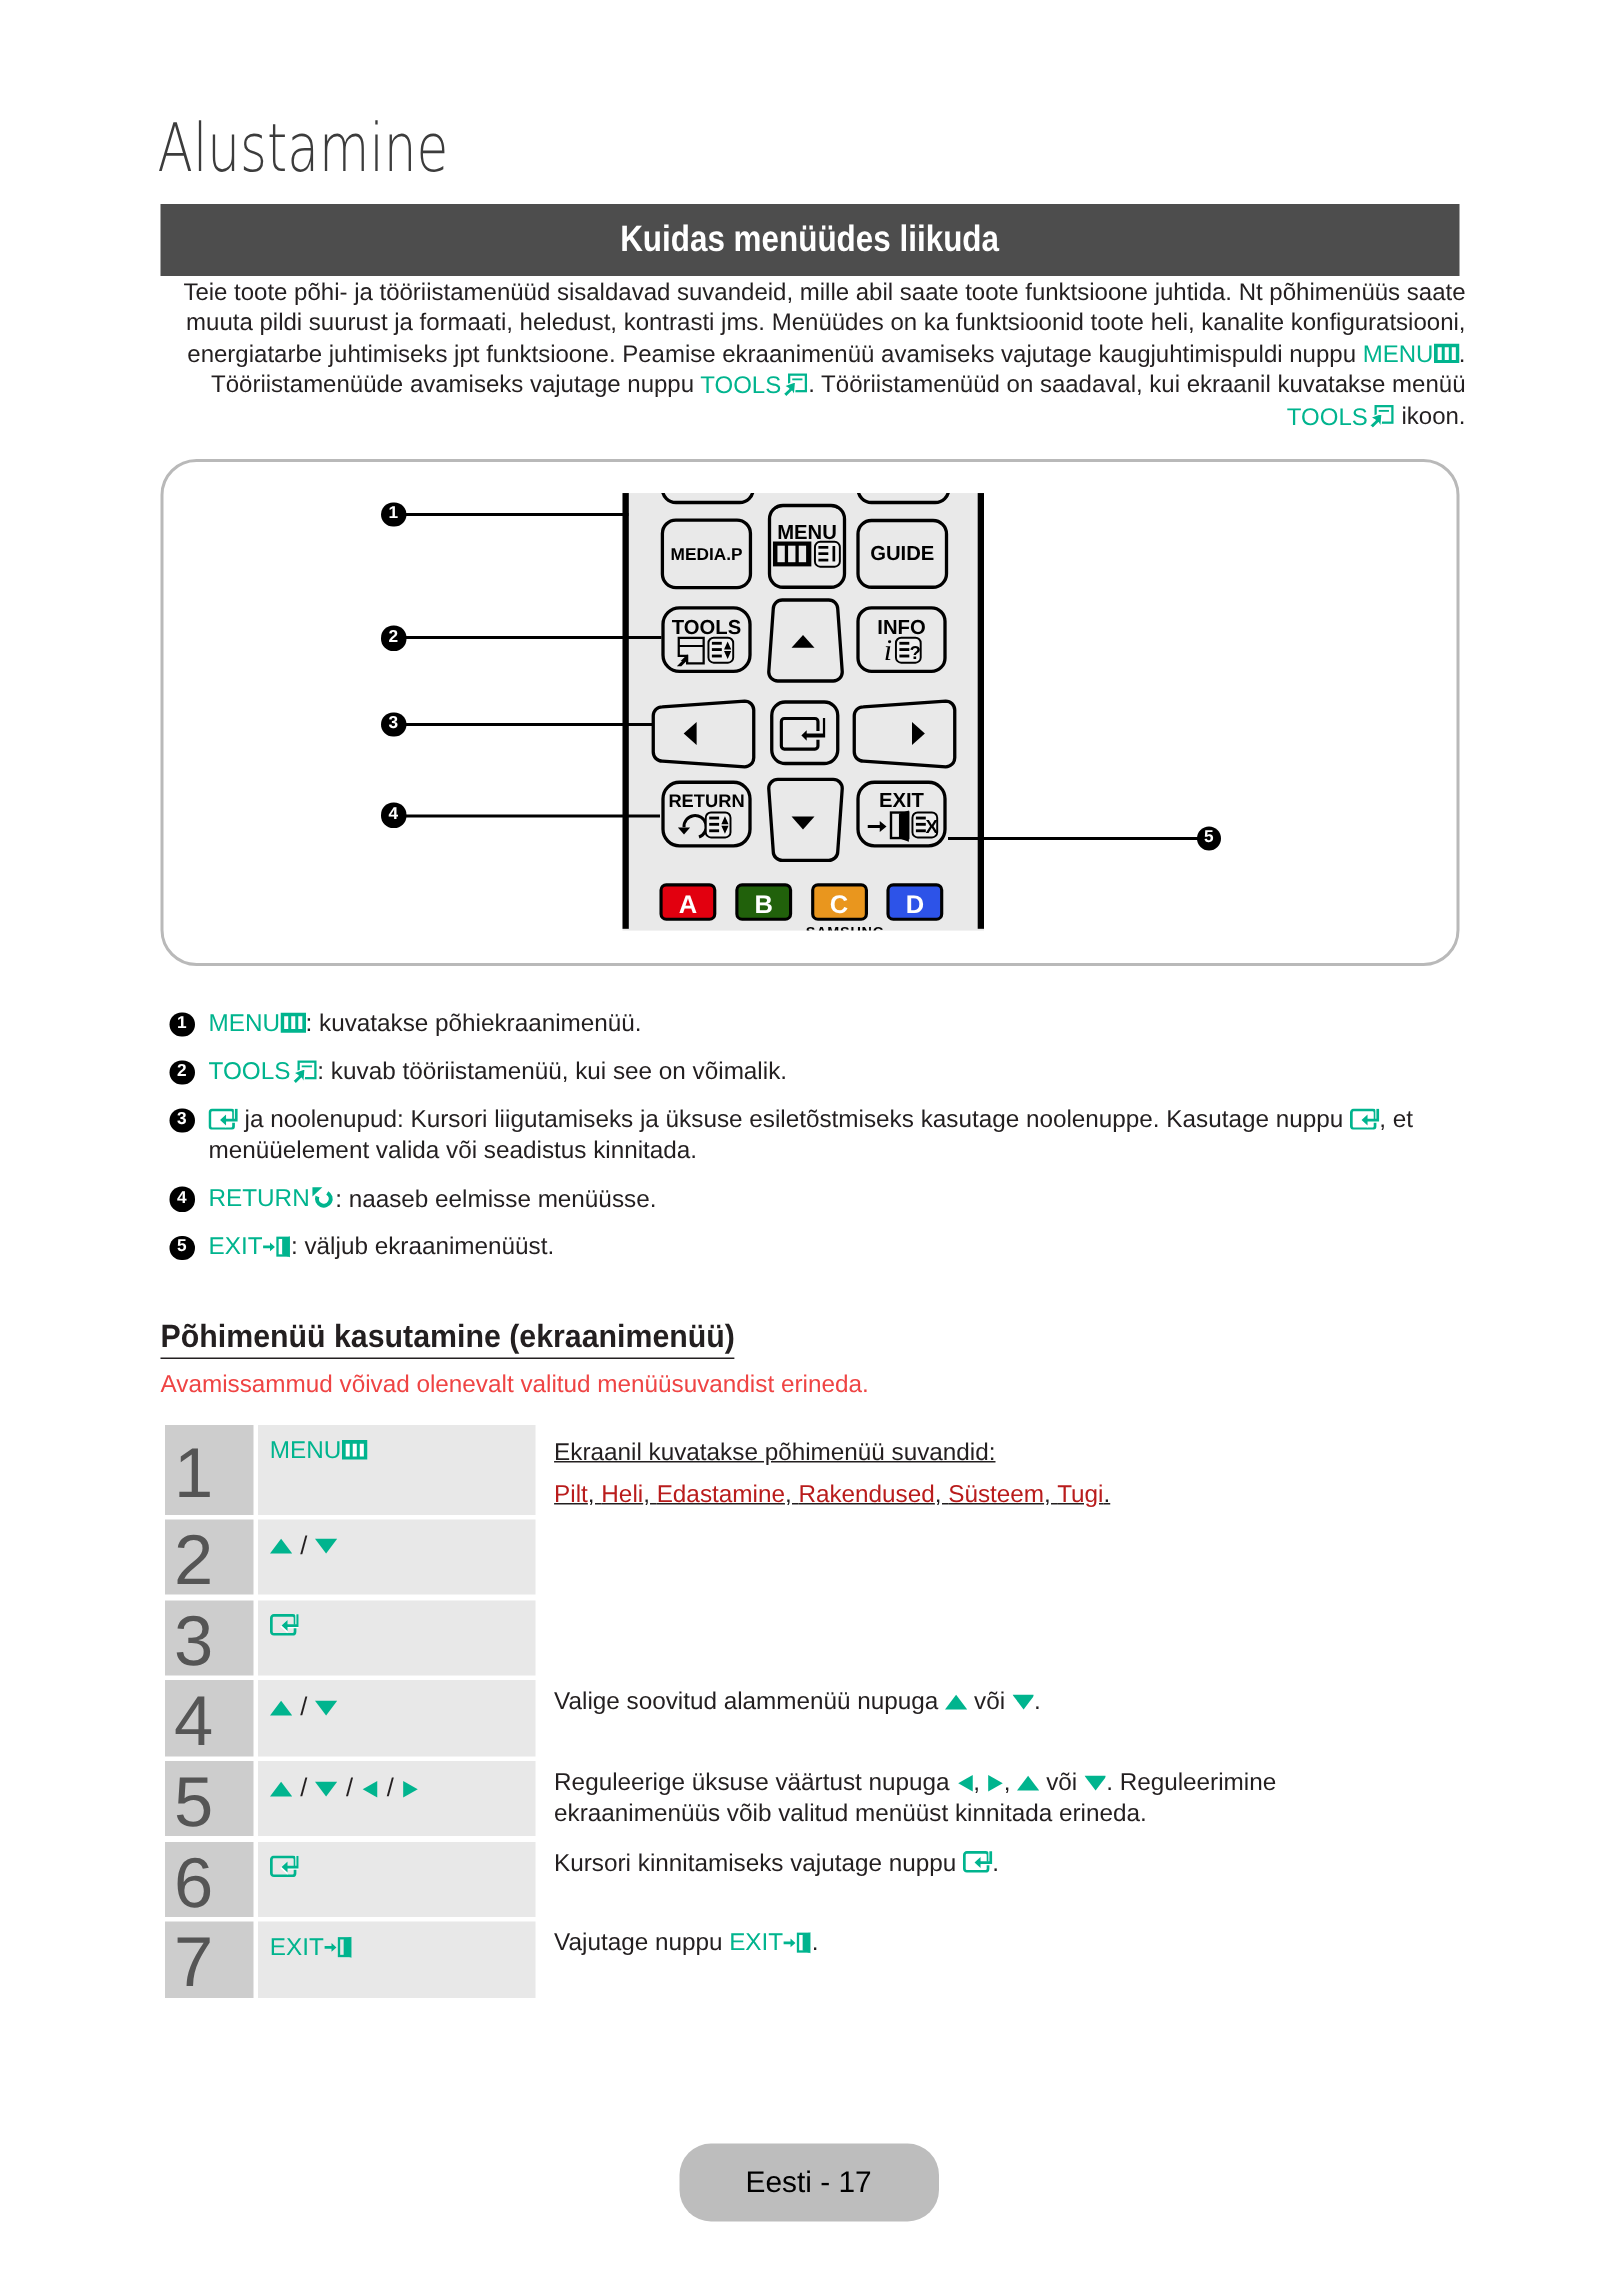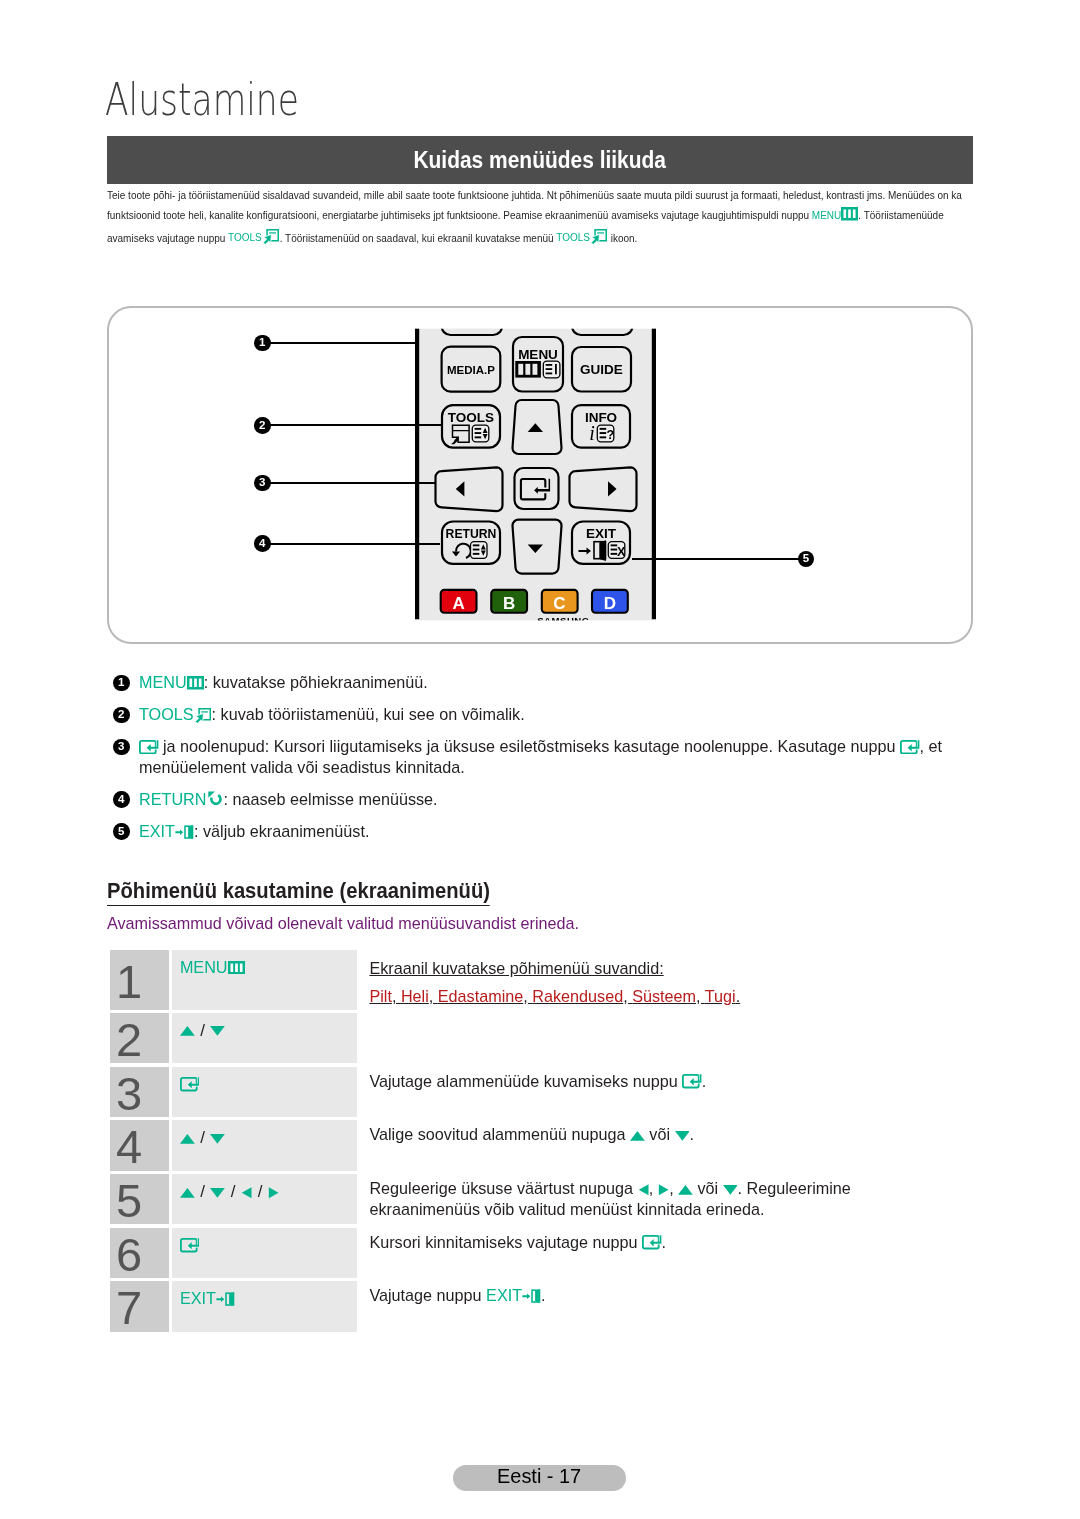--- a/index.html
+++ b/index.html
@@ -23,21 +23,21 @@
     display:flex;align-items:center;justify-content:center;
   }
   .section-bar > span{
     font-size:24.5px;font-weight:bold;line-height:24.5px;
     display:inline-block;transform:scaleX(0.855);white-space:nowrap;
   }
 
   
   .intro{
     position:absolute;left:107px;top:185.5px;width:870px;
-    font-size:10px;line-height:20.5px;color:#231f20;
+    font-size:16px;line-height:20.5px;color:#231f20;text-align:right;
   }
   .teal{color:#00b48e;}
   .tealw{color:#00b48e;white-space:nowrap;}
   .blue{color:#b91c1c;}
 
   
   .figbox{
     position:absolute;left:107px;top:305.8px;width:866px;height:338px;
     border:2px solid #b9b9b9;border-radius:24px;box-sizing:border-box;
   }
@@ -56,42 +56,42 @@
           display:flex;align-items:center;justify-content:center;line-height:1;}
 
   
   .subhead{
     position:absolute;left:107px;top:880.5px;
     font-size:21.5px;font-weight:bold;color:#231f20;line-height:21.5px;
     border-bottom:1.6px solid #231f20;padding-bottom:2.5px;
     display:inline-block;transform-origin:left top;transform:scaleX(0.94);
     white-space:nowrap;
   }
-  .subintro{position:absolute;left:107px;top:913.5px;font-size:16.2px;color:#701a75;text-align:center;}
+  .subintro{position:absolute;left:107px;top:913.5px;font-size:16.2px;color:#ef4444;text-align:center;}
 
   
   .steps{position:absolute;left:110px;top:949.5px;width:875px;}
   .srow{display:flex;margin-bottom:3.4px;min-height:50.3px;}
   .srow.tall{min-height:57px;}
   .snum{width:58.8px;color:#555;font-size:47px;
         display:flex;align-items:center;justify-content:flex-start;
         background:#cdcdcd;box-sizing:border-box;line-height:1.0;
         padding:3px 0 0 6px;
         font-family:"Liberation Sans",sans-serif;font-weight:normal;}
   .sbtn{width:185.5px;background:#e8e8e8;margin-left:3.1px;font-size:16.2px;
         padding:8px 0 0 8px;box-sizing:border-box;color:#00b48e;white-space:nowrap;}
   .sdesc{flex:1;font-size:16.2px;line-height:21px;padding:4px 0 0 12px;box-sizing:border-box;}
   .sdesc.two{line-height:28px;text-decoration:underline;}
   .slash{color:#231f20;margin:0 5.5px;font-size:17px;}
 
   
   .footer{
-    position:absolute;left:452.5px;top:1429.3px;width:173.2px;height:26px;
+    position:absolute;left:452.5px;top:1429.3px;width:173.2px;height:52px;
     background:#bdbdbd;border-radius:21px;color:#000;font-size:19.9px;
-    display:flex;align-items:flex-start;justify-content:center;margin-top:36px;
+    display:flex;align-items:center;justify-content:center;
   }
 
   
   svg.ico{display:inline-block;}
   svg.ico-menu{vertical-align:-1.5px;}
   svg.ico-tools{vertical-align:-4.5px;margin-left:-1px;}
   svg.ico-enter{vertical-align:-2px;}
   svg.ico-return{vertical-align:-1.5px;margin-left:1px;}
   svg.ico-exit{vertical-align:-2.5px;}
   svg.ico-arrow{vertical-align:-2.2px;}
@@ -319,25 +319,20 @@
             <path d="M7.4 11.65 L14.8 1.9 H0 Z" fill="currentColor"></path>
           </svg></div>
       </div>
     <div class="srow">
         <div class="snum">3</div>
         <div class="sbtn"><svg class="ico ico-enter" width="19.5" height="14.3" viewBox="0 0 19.5 14.3" fill="none">
             <rect x="0.9" y="0.9" width="15.8" height="12.6" rx="1.7" stroke="currentColor" stroke-width="1.8"></rect>
             <path d="M16.9 -0.6 h3.2 v10.1 h-8.4 v3.3 l-4.9 -4.5 4.9 -4.5 v3.3 h5.2 z" fill="#fff"></path>
             <path d="M17.6 0.2 h1.8 v8.5 h-7.7 v2.7 l-4.0 -3.67 4.0 -3.67 v2.7 h5.9 z" fill="currentColor"></path>
           </svg></div>
-        <div class="sdesc"><span>Vajutage alammenüüde kuvamiseks nuppu </span><span class="teal"><svg class="ico ico-enter" width="19.5" height="14.3" viewBox="0 0 19.5 14.3" fill="none">
-              <rect x="0.9" y="0.9" width="15.8" height="12.6" rx="1.7" stroke="currentColor" stroke-width="1.8"></rect>
-              <path d="M16.9 -0.6 h3.2 v10.1 h-8.4 v3.3 l-4.9 -4.5 4.9 -4.5 v3.3 h5.2 z" fill="#fff"></path>
-              <path d="M17.6 0.2 h1.8 v8.5 h-7.7 v2.7 l-4.0 -3.67 4.0 -3.67 v2.7 h5.9 z" fill="currentColor"></path>
-            </svg></span><span>.</span></div>
       </div>
     <div class="srow">
         <div class="snum">4</div>
         <div class="sbtn"><svg class="ico ico-arrow ico-arrow-up" width="14.8" height="13.6" viewBox="0 0 14.8 13.6">
             <path d="M7.4 1.9 L14.8 11.65 H0 Z" fill="currentColor"></path>
           </svg><span class="slash">/</span><svg class="ico ico-arrow ico-arrow-down" width="14.8" height="13.6" viewBox="0 0 14.8 13.6">
             <path d="M7.4 11.65 L14.8 1.9 H0 Z" fill="currentColor"></path>
           </svg></div>
         <div class="sdesc"><span>Valige soovitud alammenüü nupuga </span><span class="teal"><svg class="ico ico-arrow ico-arrow-up" width="14.8" height="13.6" viewBox="0 0 14.8 13.6">
               <path d="M7.4 1.9 L14.8 11.65 H0 Z" fill="currentColor"></path>

